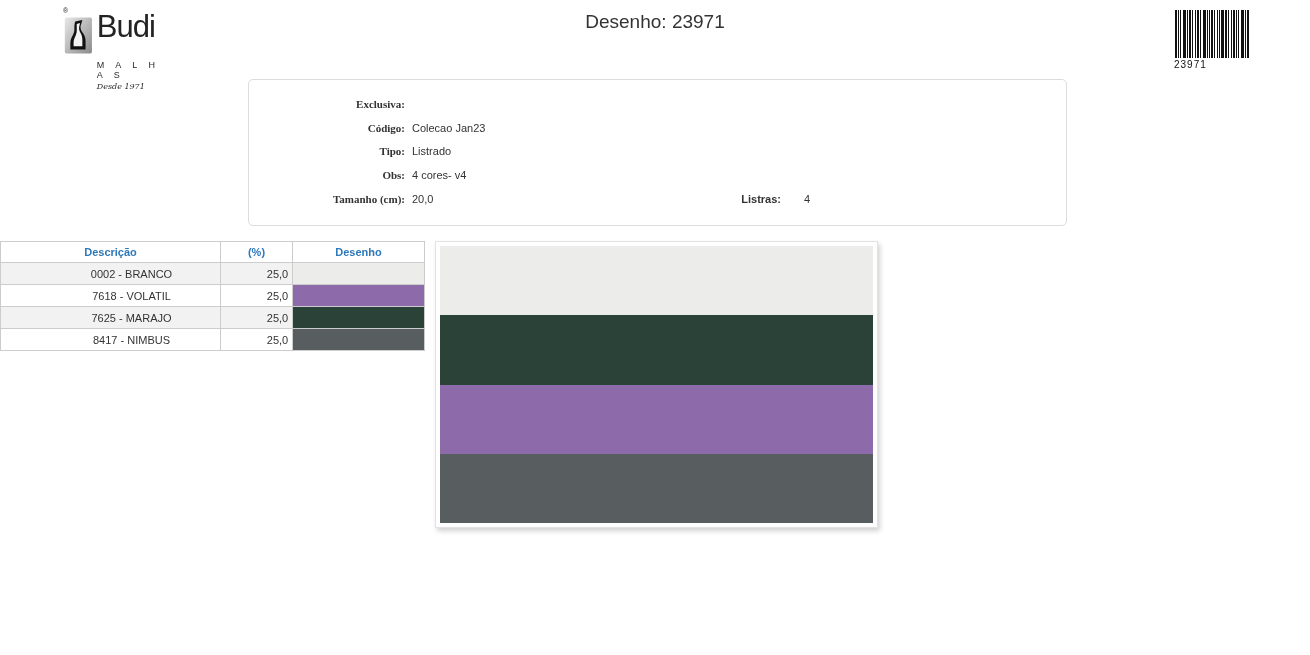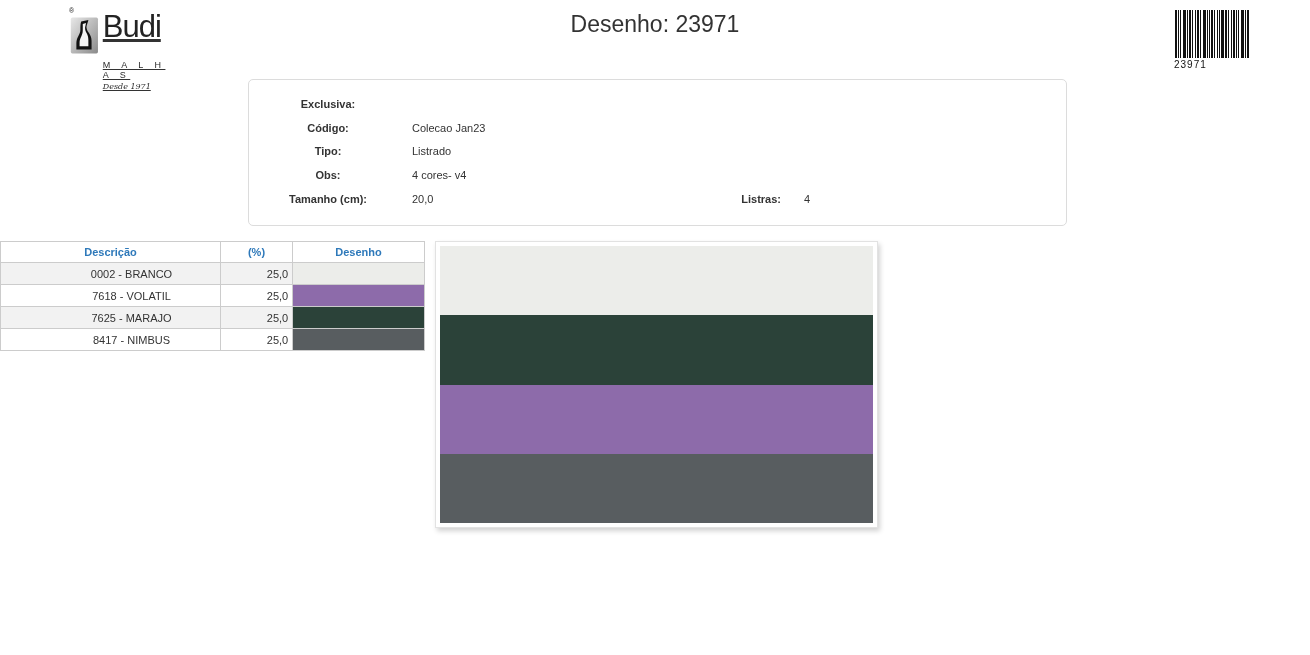--- a/index.html
+++ b/index.html
@@ -3,45 +3,45 @@
 <meta charset="utf-8">
 <style>
   * { margin:0; padding:0; box-sizing:border-box; }
   html,body { background:#ffffff; }
   .page {
     position:relative; width:1310px; height:655px; background:#ffffff;
     font-family:"Liberation Sans", sans-serif; color:#333; overflow:hidden;
   }
 
   
-  .logo { position:absolute; left:70px; top:9px; width:110px; height:60px;text-decoration:underline; }
+  .logo { position:absolute; left:64px; top:9px; width:110px; height:60px; }
   .logo-inner { display:flex; align-items:flex-start; }
   .logo-reg { position:absolute; left:-1px; top:-2px; font-size:7px; color:#222; }
   .logo-icon { width:36px; height:47px; margin-top:3px; }
   .logo-text { margin-left:4px; display:flex; flex-direction:column; }
   .logo-brand { font-size:31px; line-height:30px; color:#232323; letter-spacing:-1px; margin-top:3px; }
   .logo-sub { font-size:9px; letter-spacing:4.5px; color:#2a2a2a; margin-top:18px; }
   .logo-tagline { font-family:"DejaVu Serif", serif; font-style:italic; font-size:8px; color:#2a2a2a; margin-top:2px; }
 
   .page-title {
     position:absolute; left:0; right:0; top:11px; text-align:center;
-    font-size:23px; color:#333;
+    font-size:19px; color:#333;
   }
 
   .barcode-box { position:absolute; right:60px; top:10px; width:76px; text-align:left; }
   .barcode-svg { display:block; width:76px; height:48px; }
   .barcode-num { font-size:10px; color:#111; margin-top:1px; letter-spacing:1px; }
 
   
   .info-panel {
     position:absolute; left:248px; top:79px; width:819px; height:147px;
     border:1px solid #dcdcdc; border-radius:5px; background:#fff;
   }
   .field-row { position:absolute; height:14px; font-size:11px; white-space:nowrap; }
-  .field-label { position:absolute; left:8px; width:142px; text-align:center; font-weight:bold; color:#333; }
+  .field-label { position:absolute; left:14px; width:142px; text-align:right; font-weight:bold; color:#333;font-family:Liberation Serif, serif; }
   .field-value { position:absolute; left:163px; color:#333; }
   .row-0 { top:18px; } .row-1 { top:42px; } .row-2 { top:65px; }
   .row-3 { top:89px; } .row-4 { top:113px; }
   .listras-row { position:absolute; top:113px; height:14px; font-size:11px; }
   .listras-label { position:absolute; left:0; width:532px; text-align:right; font-weight:bold; }
   .listras-value { position:absolute; left:555px; }
 
   
   .color-table {
     position:absolute; left:0; top:241px; width:424px;

